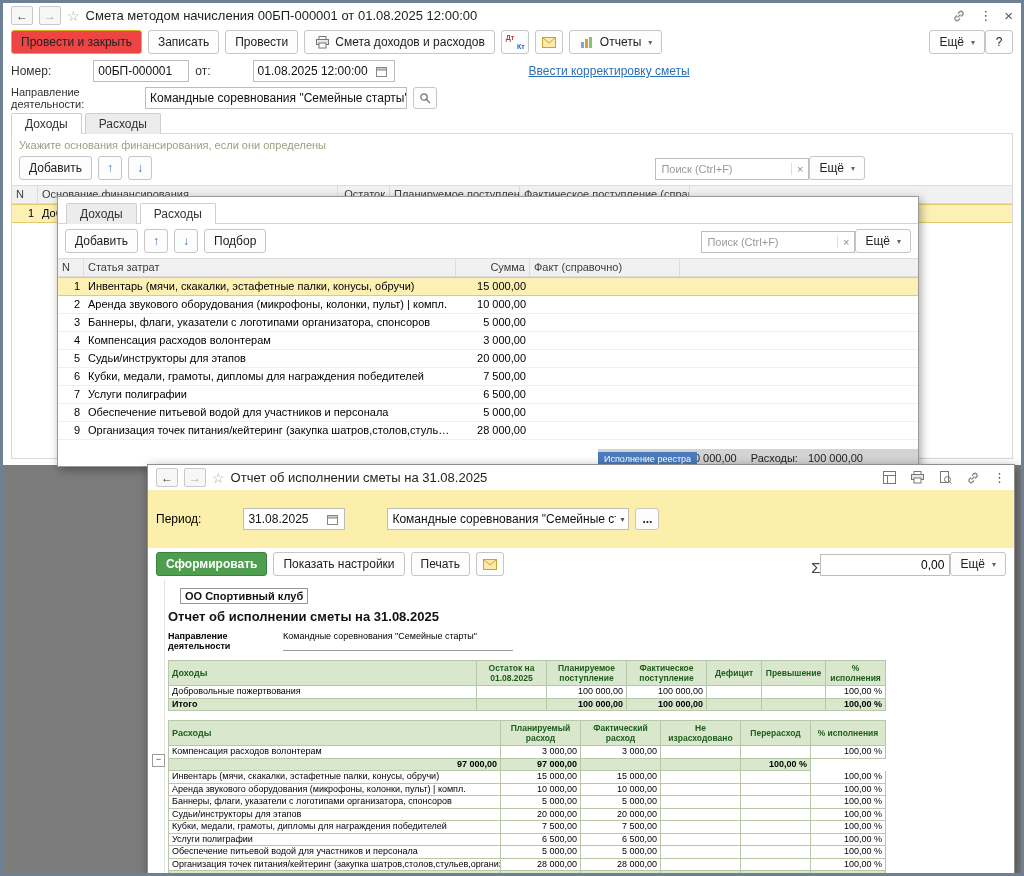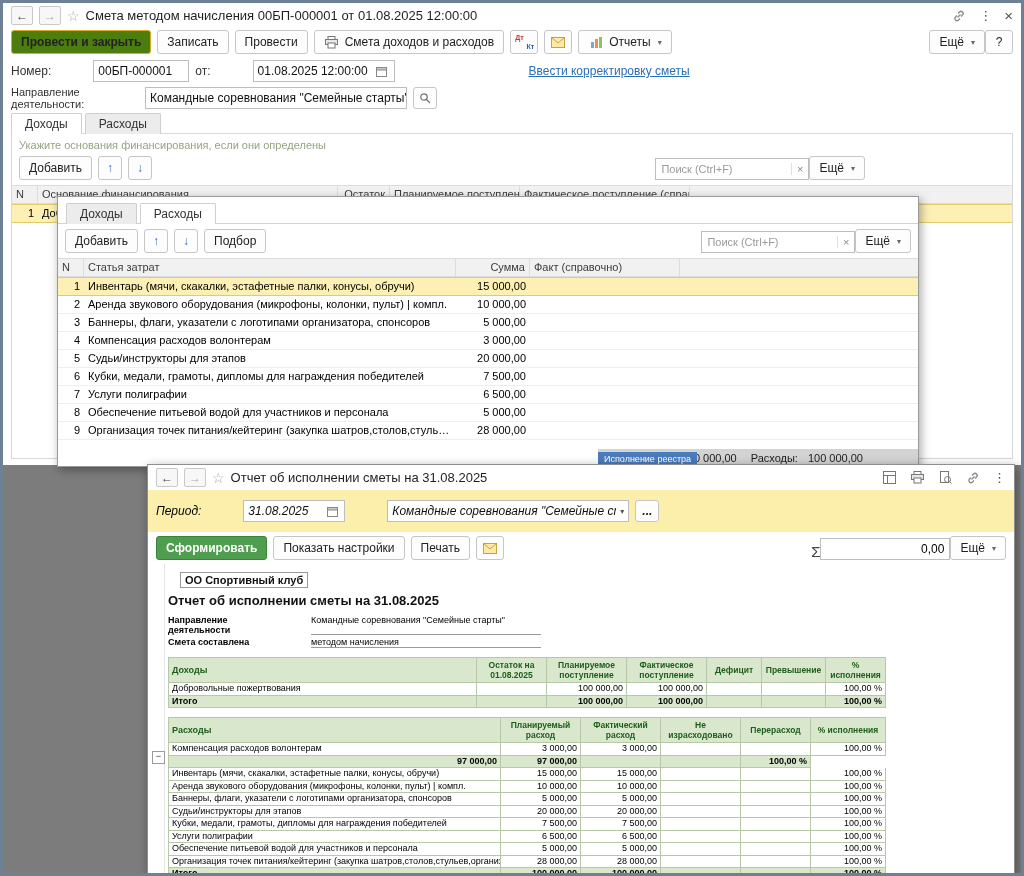--- a/index.html
+++ b/index.html
@@ -17,21 +17,21 @@
   .star{color:#a8a8a8;font-size:14px;line-height:14px;}
   .wtitle{font-size:13px;color:#1f1f1f;white-space:nowrap;overflow:hidden;}
   .tb-icons{margin-left:auto;display:flex;gap:12px;align-items:center;color:#666;}
   .kebab{font-size:13px;color:#555;}
   .closex{font-size:15px;color:#555;}
   .icon16{width:16px;height:16px;display:flex;align-items:center;justify-content:center;}
   
   .cmdbar{display:flex;align-items:center;gap:6px;padding:2px 8px 4px;flex:0 0 auto;}
   .btn{display:inline-flex;align-items:center;gap:5px;height:22px;padding:0 9px;border:1px solid #c6c6c6;border-radius:3px;background:#fdfdfd;font-size:12px;color:#222;white-space:nowrap;}
   .btn .dd{font-size:8px;color:#666;margin-left:2px;}
-  .btn-yellow{background:#4d7c0f;border-color:#d8ad22;font-weight:bold;}
+  .btn-yellow{background:#ef4444;border-color:#d8ad22;font-weight:normal;}
   .btn-green{background:#4f9e4f;border-color:#3b823b;color:#fff;font-weight:bold;}
   .iconbtn{padding:0;width:26px;justify-content:center;}
   .right-group{margin-left:auto;display:flex;align-items:flex-end;}
   
   .fieldrow{display:flex;align-items:center;gap:6px;padding:2px 8px;font-size:12px;color:#333;flex:0 0 auto;}
   .flabel{white-space:nowrap;}
   .flabel.two{width:92px;font-size:11px;line-height:12px;white-space:normal;}
   .inputbox{height:20px;border:1px solid #bdbdbd;background:#fff;font-size:12px;padding:0 4px;display:flex;align-items:center;gap:4px;color:#111;overflow:hidden;white-space:nowrap;margin-left:36px;}
   .inputbox .caret{margin-left:auto;font-size:8px;color:#555;}
   .link{color:#2d6fb5;font-size:12px;text-decoration:underline;white-space:nowrap;}
@@ -53,30 +53,30 @@
   .grid-h>div{padding:2px 4px;border-right:1px solid #dcdcdc;overflow:hidden;white-space:nowrap;line-height:13px;}
   .grid-h>div:last-child{border-right:none;}
   .grid-r{display:grid;font-size:11px;color:#000;border-bottom:1px solid #efefef;}
   .grid-r>div{padding:2px 4px;overflow:hidden;white-space:nowrap;text-overflow:ellipsis;line-height:13px;}
   .grid-r.sel{background:#fcf0b4;border-top:1px solid #e2cb6b;border-bottom:1px solid #e2cb6b;}
   .num{text-align:right;}
   .g1{grid-template-columns:26px 300px 52px 130px 170px 1fr;}
   .g2{grid-template-columns:26px 372px 74px 150px 1fr;}
   .w2footer{position:absolute;right:0;bottom:0;left:540px;height:17px;background:#d3d3d3;display:flex;align-items:center;font-size:11px;color:#1c1c1c;justify-content:flex-end;gap:10px;padding:0 55px 0 8px;}
   
-  .ybar{background:#fcefab;display:flex;align-items:center;gap:6px;height:26px;padding:8px 8px;flex:0 0 auto;font-style:italic;}
+  .ybar{background:#fcefab;display:flex;align-items:center;gap:6px;height:26px;padding:16px 8px;flex:0 0 auto;}
   .sum-input{width:118px;height:20px;border:1px solid #bdbdbd;font-size:12px;text-align:right;padding:0 5px;font-family:inherit;}
   .sigma{font-size:15px;color:#444;}
   
   .repwrap{position:relative;flex:1;overflow:hidden;background:#fff;}
   .rep-margin{position:absolute;left:0;top:0;bottom:0;width:16px;border-right:1px solid #e4e4e4;}
   .rep-content{margin-left:18px;padding:6px 4px 0 2px;}
   .org{display:inline-block;border:1px solid #999;padding:1px 4px;font-size:11px;font-weight:bold;color:#111;margin-left:12px;}
   .rtitle{font-size:13px;font-weight:bold;margin:5px 0 7px;color:#111;}
-  .kv{display:flex;font-size:9px;margin-bottom:2px;gap:28px;}
+  .kv{display:flex;font-size:9px;margin-bottom:2px;}
   .kv .k{font-weight:bold;width:115px;}
   .kv .v{width:230px;border-bottom:1px solid #9a9a9a;}
   .rt{border-left:1px solid #b7c8a9;border-top:1px solid #b7c8a9;width:max-content;font-size:9px;margin-top:9px;}
   .rt .rrow{display:grid;}
   .rt .cell{border-right:1px solid #b7c8a9;border-bottom:1px solid #b7c8a9;padding:1px 3px;overflow:hidden;white-space:nowrap;line-height:9.5px;}
   .rt .head{background:#d9e8cc;color:#1d5c1d;font-weight:bold;text-align:center;white-space:normal;display:flex;align-items:center;justify-content:center;min-height:22px;line-height:10px;font-size:8.5px;}
   .rt .head.first{justify-content:flex-start;text-align:left;font-size:9px;}
   .rt .green{background:#d9e8cc;font-weight:bold;}
   .rt .grp{color:#1d5c1d;}
   .gi{grid-template-columns:308px 70px 80px 80px 55px 64px 60px;}
@@ -415,24 +415,20 @@
     <div class="repwrap">
       <div class="rep-margin"></div>
       <div class="rep-content">
         <span class="org">ОО Спортивный клуб</span>
         <div class="rtitle">Отчет об исполнении сметы на 31.08.2025</div>
 
         <div class="kv">
           <span class="k">Направление деятельности</span>
           <span class="v">Командные соревнования "Семейные старты"</span>
         </div>
-        <div class="kv">
-          <span class="k">Смета составлена</span>
-          <span class="v">методом начисления</span>
-        </div>
 
         
         <div class="rt">
           <div class="rrow gi">
             <div class="cell head first">Доходы</div>
             <div class="cell head">Остаток на 01.08.2025</div>
             <div class="cell head">Планируемое поступление</div>
             <div class="cell head">Фактическое поступление</div>
             <div class="cell head">Дефицит</div>
             <div class="cell head">Превышение</div>

